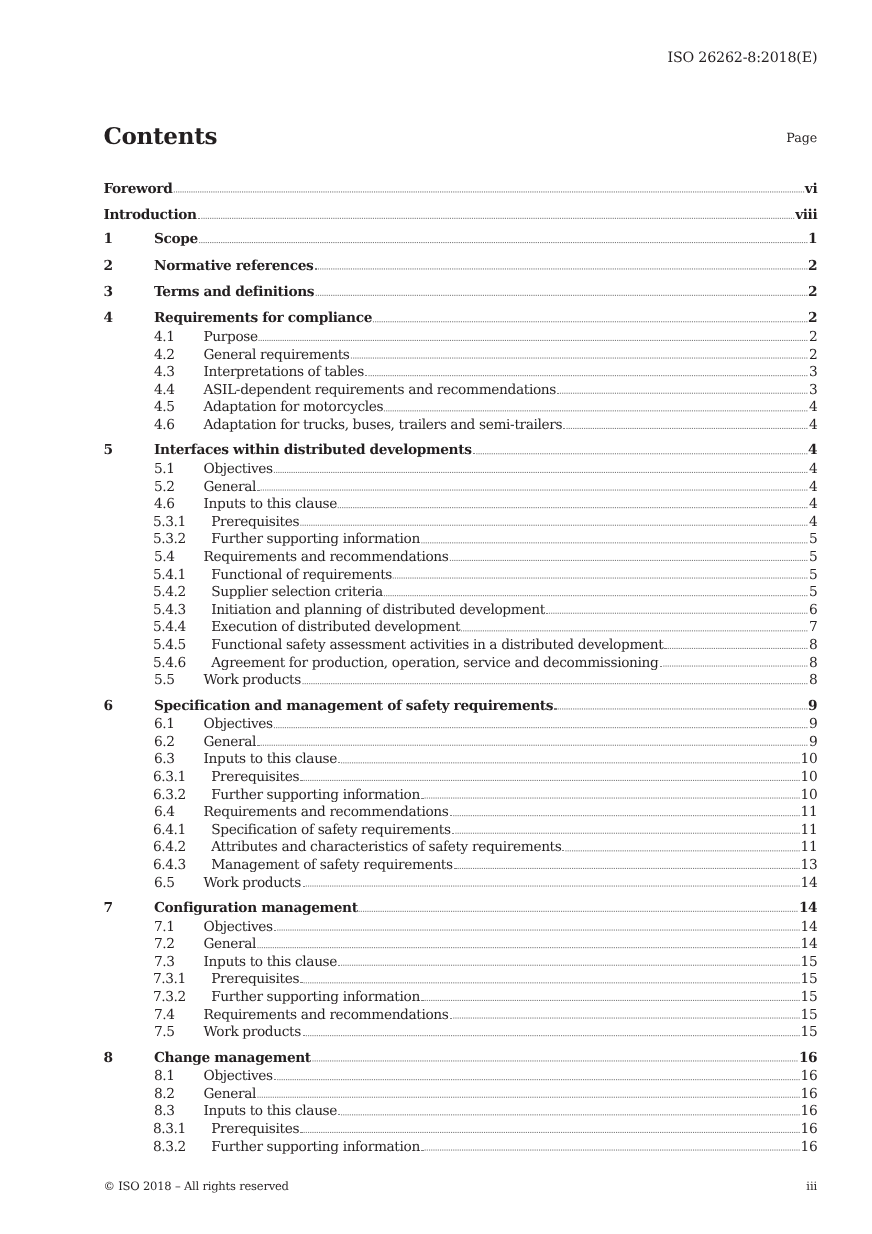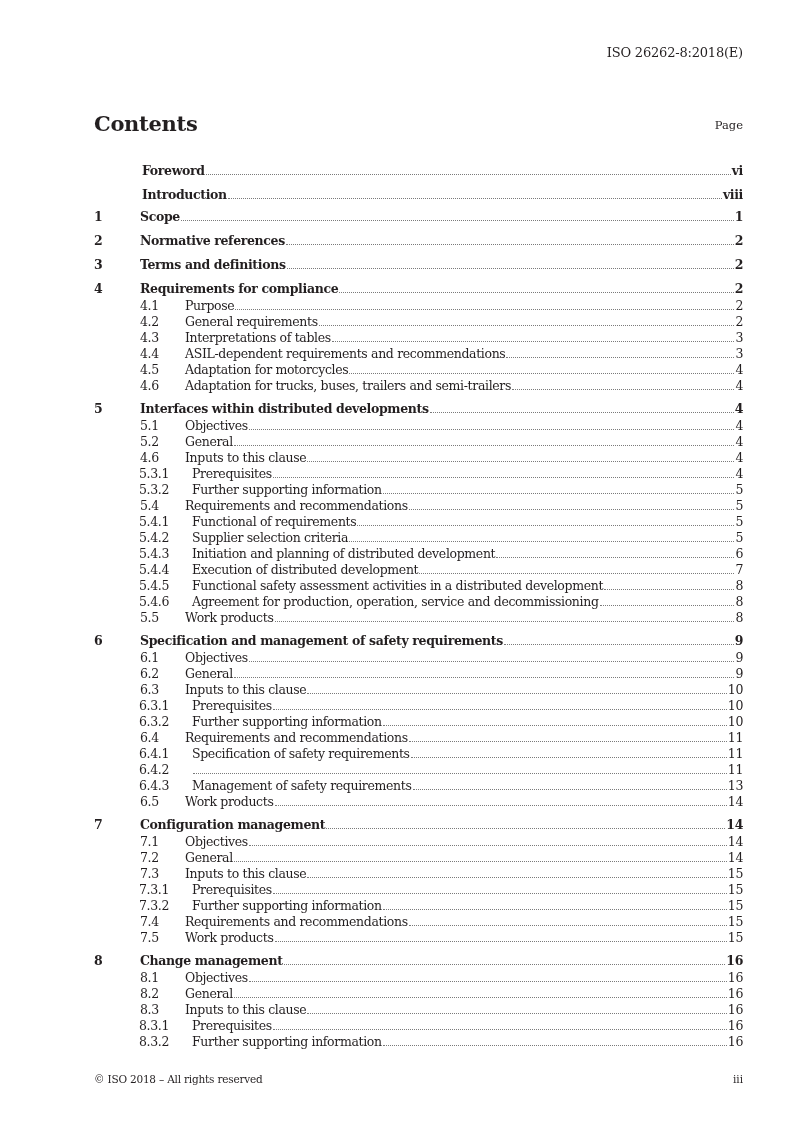--- a/index.html
+++ b/index.html
@@ -8,21 +8,21 @@
   .doc-id { position: absolute; top: 45px; right: 50px; font-weight: normal; font-size: 13px; letter-spacing: -0.2px; }
   .title { position: absolute; top: 111px; left: 94px; font-weight: bold; font-size: 21px; letter-spacing: -0.3px; }
   .page-label { position: absolute; top: 118px; right: 50px; font-size: 11.5px; }
   .toc { position: absolute; top: 154px; left: 94px; width: 649px; }
   .row { position: relative; display: flex; align-items: baseline; white-space: nowrap; font-size: 12.5px; letter-spacing: -0.35px; }
   .row .num { flex: none; }
   .row .text { flex: none; }
   .row .leader { flex: 1 1 auto; border-bottom: 1px dotted #7a7a7a; margin: 0 1px 3px 1px; height: 0; }
   .row .pg { flex: none; }
   .l0 { font-weight: bold; height: 24px; align-items: flex-end; }
-  .l0 .text { font-weight: bold; margin-left: 48px; }
+  .l0 .text { font-weight: bold; }
   .l1 { font-weight: bold; margin-top: 7px; height: 17px; }
   .l1 .num { width: 46px; }
   .l2 { font-weight: normal; height: 16px; justify-content: flex-end; }
   .l2 .num { width: 45px; margin-left: 46px; }
   .l3 { font-weight: normal; height: 16px; }
   .l3 .num { width: 53px; margin-left: 45px; }
   .footer-left { position: absolute; top: 1073px; left: 94px; font-size: 10.5px; letter-spacing: -0.2px; text-align: center; }
   .footer-right { position: absolute; top: 1073px; right: 50px; font-size: 10.5px; }
 </style>
 </head>
@@ -230,20 +230,21 @@
       <span class="pg">11</span>
     </div>
     <div class="row l3">
       <span class="num">6.4.1</span>
       <span class="text">Specification of safety requirements</span>
       <span class="leader"></span>
       <span class="pg">11</span>
     </div>
     <div class="row l3">
       <span class="num">6.4.2</span>
+      <span class="text">Attributes and characteristics of safety requirements</span>
       <span class="leader"></span>
       <span class="pg">11</span>
     </div>
     <div class="row l3">
       <span class="num">6.4.3</span>
       <span class="text">Management of safety requirements</span>
       <span class="leader"></span>
       <span class="pg">13</span>
     </div>
     <div class="row l2">

